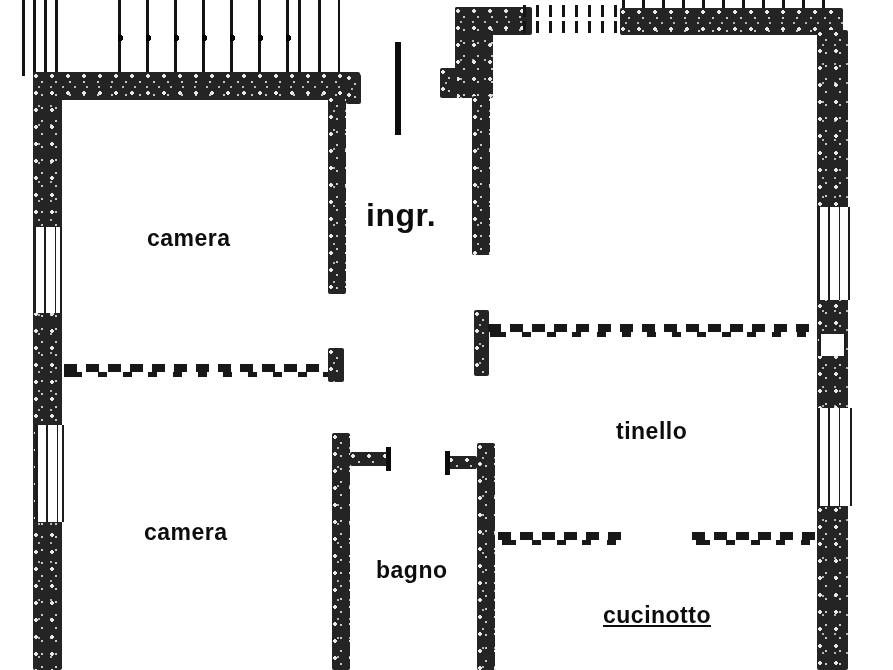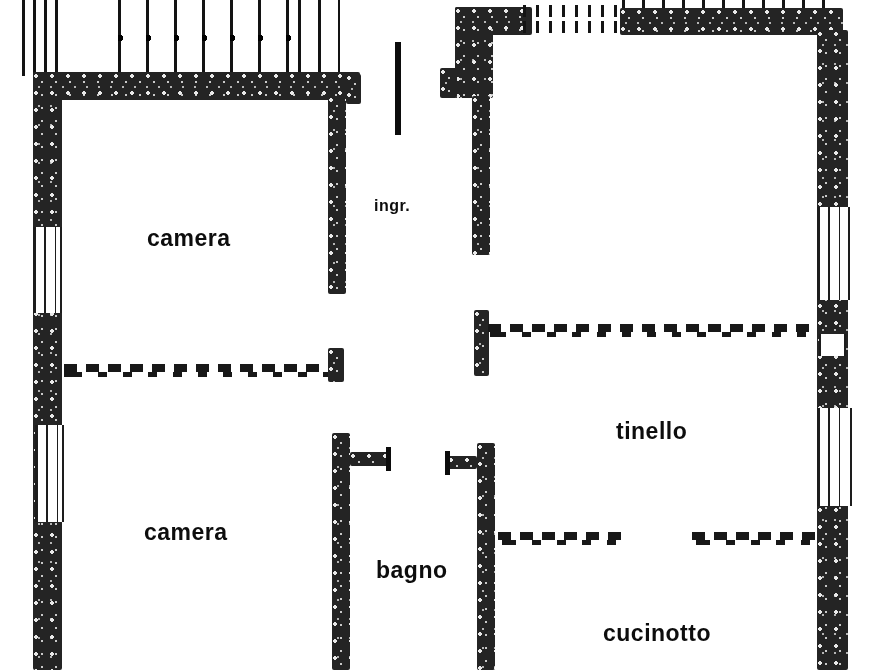--- a/index.html
+++ b/index.html
@@ -128,19 +128,19 @@
 
   <div class="dash-h" style="left:498px;top:532px;width:130px;height:14px;"></div>
   <div class="dash-h" style="left:692px;top:532px;width:130px;height:14px;"></div>
 
   <div class="wall" style="left:817px;top:30px;width:31px;height:640px;"></div>
   <div class="window-v" style="left:817px;top:207px;width:28px;height:93px;"></div>
   <div class="gap-v" style="left:819px;top:334px;width:23px;height:22px;"></div>
   <div class="window-v" style="left:817px;top:408px;width:30px;height:98px;"></div>
 
   <div class="room-label" style="left:147px;top:225px;">camera</div>
-  <div class="room-label" style="left:374px;top:197px;font-size:16px;">ingr.</div>
+  <div class="room-label" style="left:366px;top:197px;font-size:32px;">ingr.</div>
   <div class="room-label" style="left:616px;top:418px;">tinello</div>
   <div class="room-label" style="left:144px;top:519px;">camera</div>
   <div class="room-label" style="left:376px;top:557px;text-align:right;">bagno</div>
-  <div class="room-label" style="left:603px;top:620px;">cucinotto</div>
+  <div class="room-label" style="left:603px;top:602px;text-decoration:underline;">cucinotto</div>
 
 </div>
 
 </body></html>

